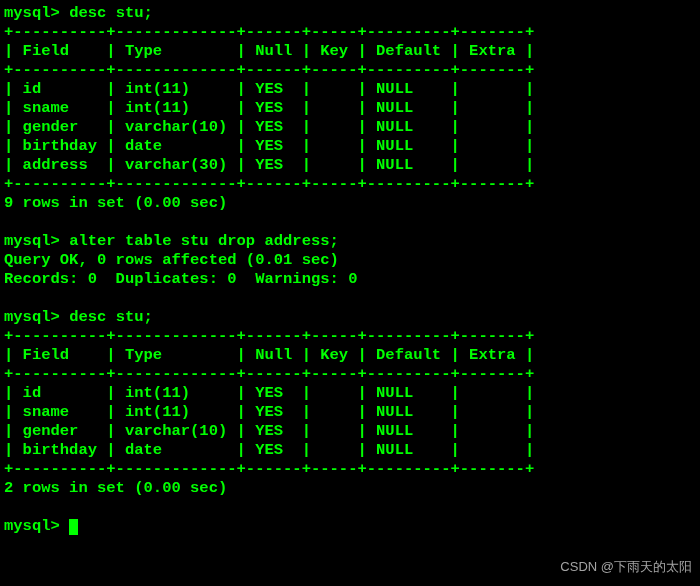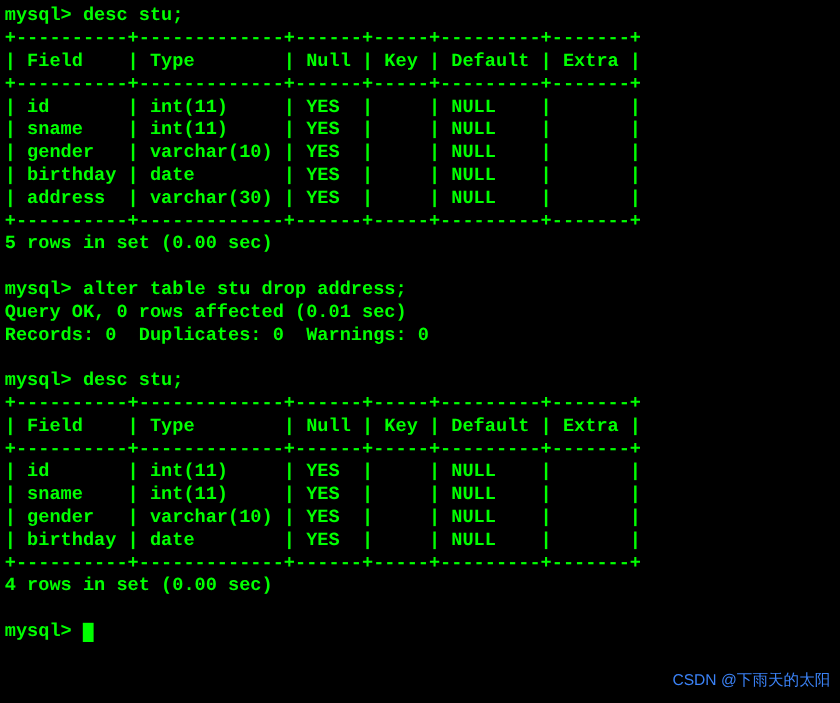--- a/index.html
+++ b/index.html
@@ -17,21 +17,21 @@
       position: relative;
       font-weight: bold;
     }
     .line {
       white-space: pre;
     }
     .watermark {
       position: absolute;
       bottom: 10px;
       right: 8px;
-      color: #3b82f6;
+      color: #a3a3a3;
       font-family: sans-serif;
       font-size: 13px;
       font-weight: normal;
     }
     .cursor {
       display: inline-block;
       width: 9px;
       height: 16px;
       background: #00ff00;
       vertical-align: text-bottom;
@@ -43,32 +43,32 @@
 <div class="line"><span>mysql&gt; </span><span>desc stu;</span></div>
 <div class="line">+----------+-------------+------+-----+---------+-------+</div>
 <div class="line">| Field    | Type        | Null | Key | Default | Extra |</div>
 <div class="line">+----------+-------------+------+-----+---------+-------+</div>
 <div class="line">| id       | int(11)     | YES  |     | NULL    |       |</div>
 <div class="line">| sname    | int(11)     | YES  |     | NULL    |       |</div>
 <div class="line">| gender   | varchar(10) | YES  |     | NULL    |       |</div>
 <div class="line">| birthday | date        | YES  |     | NULL    |       |</div>
 <div class="line">| address  | varchar(30) | YES  |     | NULL    |       |</div>
 <div class="line">+----------+-------------+------+-----+---------+-------+</div>
-<div class="line">5 rows in set (0.00 sec)</div>
+<div class="line">9 rows in set (0.00 sec)</div>
 <div class="line"> </div>
 <div class="line"><span>mysql&gt; </span><span>alter table stu drop address;</span></div>
 <div class="line">Query OK, 0 rows affected (0.01 sec)</div>
 <div class="line">Records: 0  Duplicates: 0  Warnings: 0</div>
 <div class="line"> </div>
 <div class="line"><span>mysql&gt; </span><span>desc stu;</span></div>
 <div class="line">+----------+-------------+------+-----+---------+-------+</div>
 <div class="line">| Field    | Type        | Null | Key | Default | Extra |</div>
 <div class="line">+----------+-------------+------+-----+---------+-------+</div>
 <div class="line">| id       | int(11)     | YES  |     | NULL    |       |</div>
 <div class="line">| sname    | int(11)     | YES  |     | NULL    |       |</div>
 <div class="line">| gender   | varchar(10) | YES  |     | NULL    |       |</div>
 <div class="line">| birthday | date        | YES  |     | NULL    |       |</div>
 <div class="line">+----------+-------------+------+-----+---------+-------+</div>
-<div class="line">4 rows in set (0.00 sec)</div>
+<div class="line">2 rows in set (0.00 sec)</div>
 <div class="line"> </div>
 <div class="line"><span>mysql&gt; </span><span class="cursor"></span></div>
 
 <div class="watermark">CSDN @下雨天的太阳</div>
 
 </body></html>

